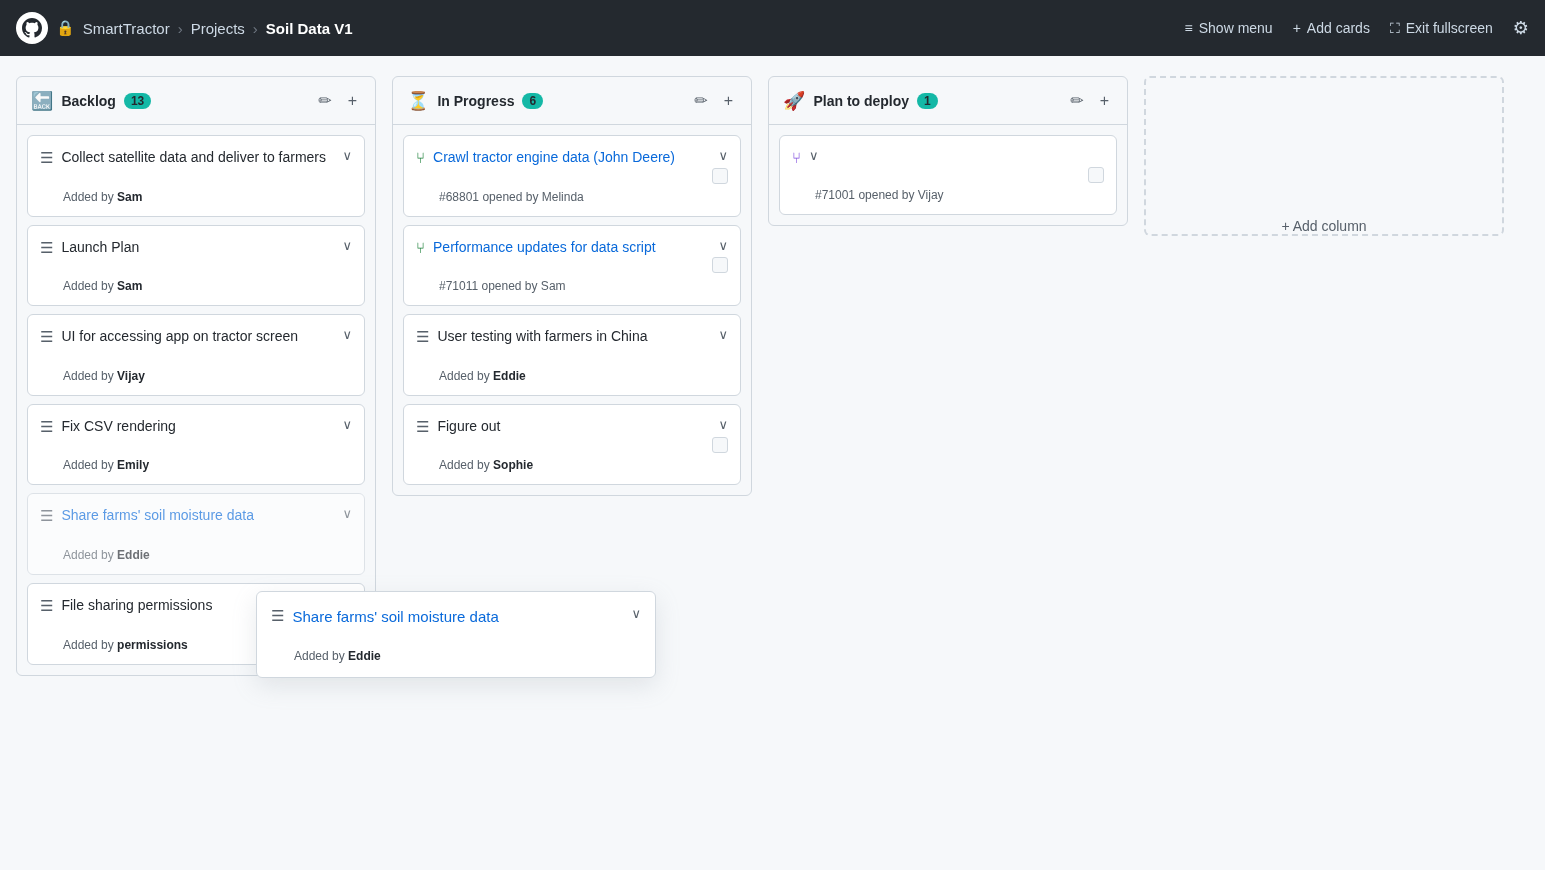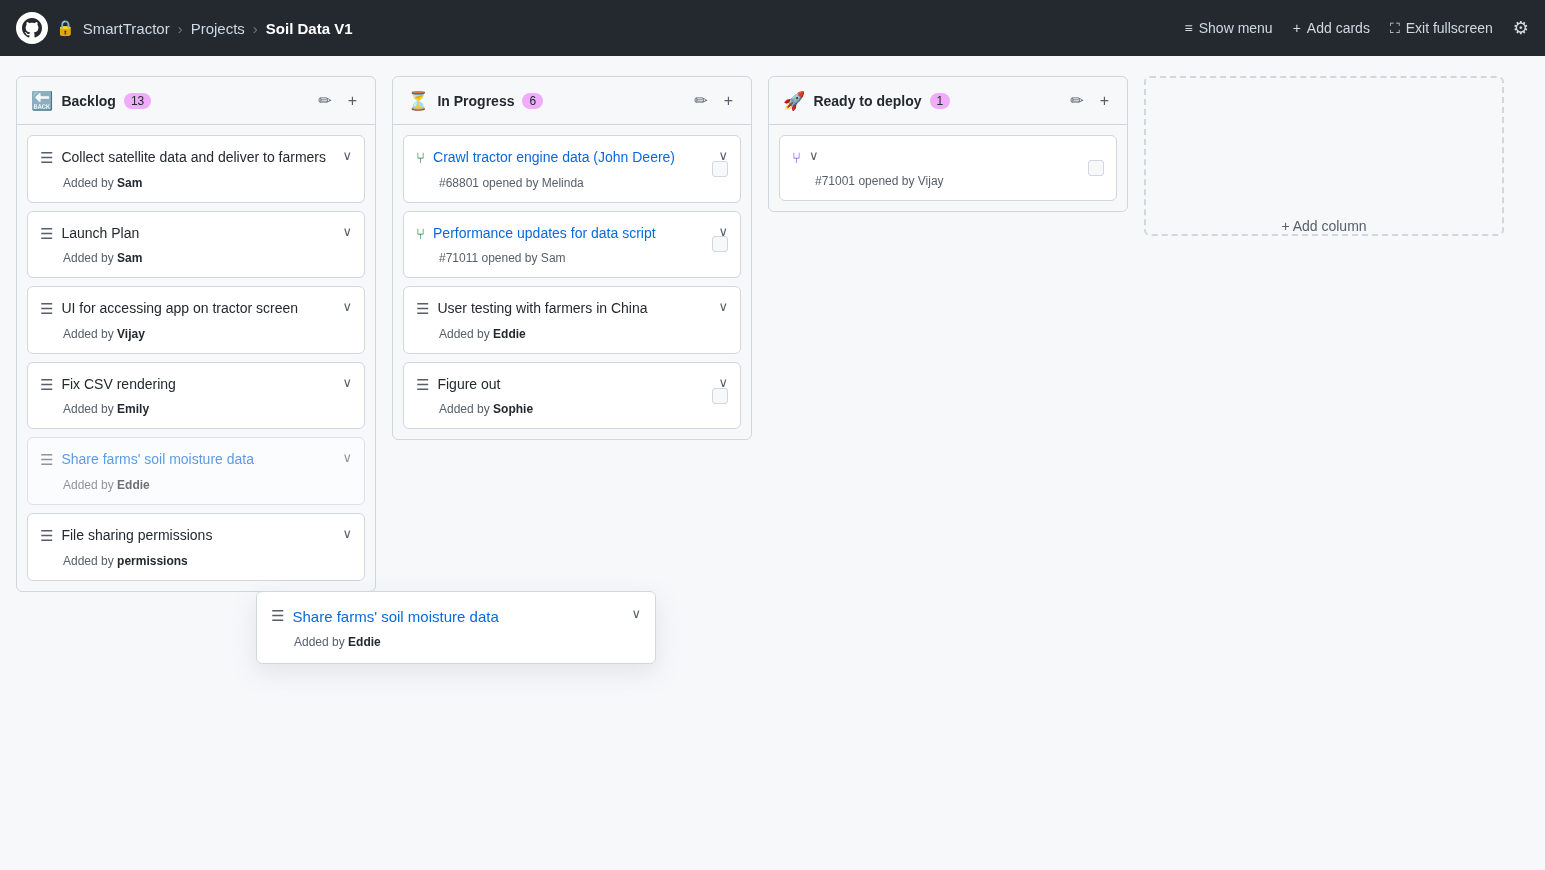--- a/index.html
+++ b/index.html
@@ -17,34 +17,34 @@
     .gear-btn { background: none; border: none; color: #cdd9e5; cursor: pointer; font-size: 18px; }
 
     
     .board-container { padding: 20px 16px; display: flex; gap: 16px; overflow-x: auto; min-height: calc(870px - 56px); align-items: flex-start; }
 
     
     .column { background: #f6f8fa; border-radius: 6px; width: 360px; flex-shrink: 0; border: 1px solid #d0d7de; }
     .column-header { display: flex; align-items: center; padding: 12px 14px; gap: 8px; border-bottom: 1px solid #d0d7de; }
     .column-icon { font-size: 18px; }
     .column-title { font-weight: 600; font-size: 14px; color: #24292f; text-align: right; }
-    .column-count { background: #f0abfc; border-radius: 20px; padding: 1px 7px; font-size: 12px; font-weight: 400; color: #24292f; }
+    .column-count { background: #14b8a6; border-radius: 20px; padding: 1px 7px; font-size: 12px; font-weight: 700; color: #24292f; }
     .column-actions { margin-left: auto; display: flex; gap: 8px; }
     .icon-btn { background: none; border: none; cursor: pointer; color: #57606a; font-size: 16px; padding: 2px 4px; }
 
     
     .cards-list { padding: 10px; display: flex; flex-direction: column; gap: 8px; }
     .card { background: #fff; border: 1px solid #d0d7de; border-radius: 6px; padding: 12px; position: relative; }
     .card-header { display: flex; align-items: flex-start; gap: 8px; }
     .card-type-icon { color: #57606a; font-size: 15px; margin-top: 1px; flex-shrink: 0; }
     .card-title { font-size: 14px; color: #24292f; font-weight: 400; flex: 1; line-height: 1.4; }
     .card-title.link { color: #0969da; cursor: pointer; }
     .card-title.link-purple { color: #8250df; cursor: pointer; }
     .card-chevron { color: #57606a; cursor: pointer; font-size: 13px; flex-shrink: 0; }
-    .card-meta { font-size: 12px; color: #57606a; margin-top: 8px; padding-left: 23px; }
+    .card-meta { font-size: 12px; color: #57606a; margin-top: 22px; padding-left: 23px; }
     .card-meta strong { font-weight: 600; color: #24292f; }
     .card-checkbox { position: absolute; right: 12px; top: 50%; transform: translateY(-50%); width: 16px; height: 16px; border: 1px solid #d0d7de; border-radius: 3px; background: #f6f8fa; }
     .card.dimmed { opacity: 0.65; }
 
     
     .add-column { width: 360px; flex-shrink: 0; border: 2px dashed #d0d7de; border-radius: 6px; display: flex; align-items: flex-end; justify-content: center; min-height: 160px; cursor: pointer; color: #57606a; font-size: 14px; }
 
     
     .popup-card { background: #fff; border: 1px solid #d0d7de; border-radius: 6px; padding: 14px; box-shadow: 0 8px 24px rgba(140,149,159,0.2); position: absolute; z-index: 10; width: 400px; }
     .popup-card .card-title { font-size: 15px; }
@@ -204,21 +204,21 @@
         <div class="card-meta">Added by <strong>Sophie</strong></div>
         <div class="card-checkbox"></div>
       </div>
 
     </div>
   </div>
 
   <div class="column">
     <div class="column-header">
       <span class="column-icon">🚀</span>
-      <span class="column-title">Ready to deploy</span>
+      <span class="column-title">Plan to deploy</span>
       <span class="column-count">1</span>
       <div class="column-actions">
         <button class="icon-btn">✏</button>
         <button class="icon-btn">+</button>
       </div>
     </div>
     <div class="cards-list">
 
       <div class="card">
         <div class="card-header">

